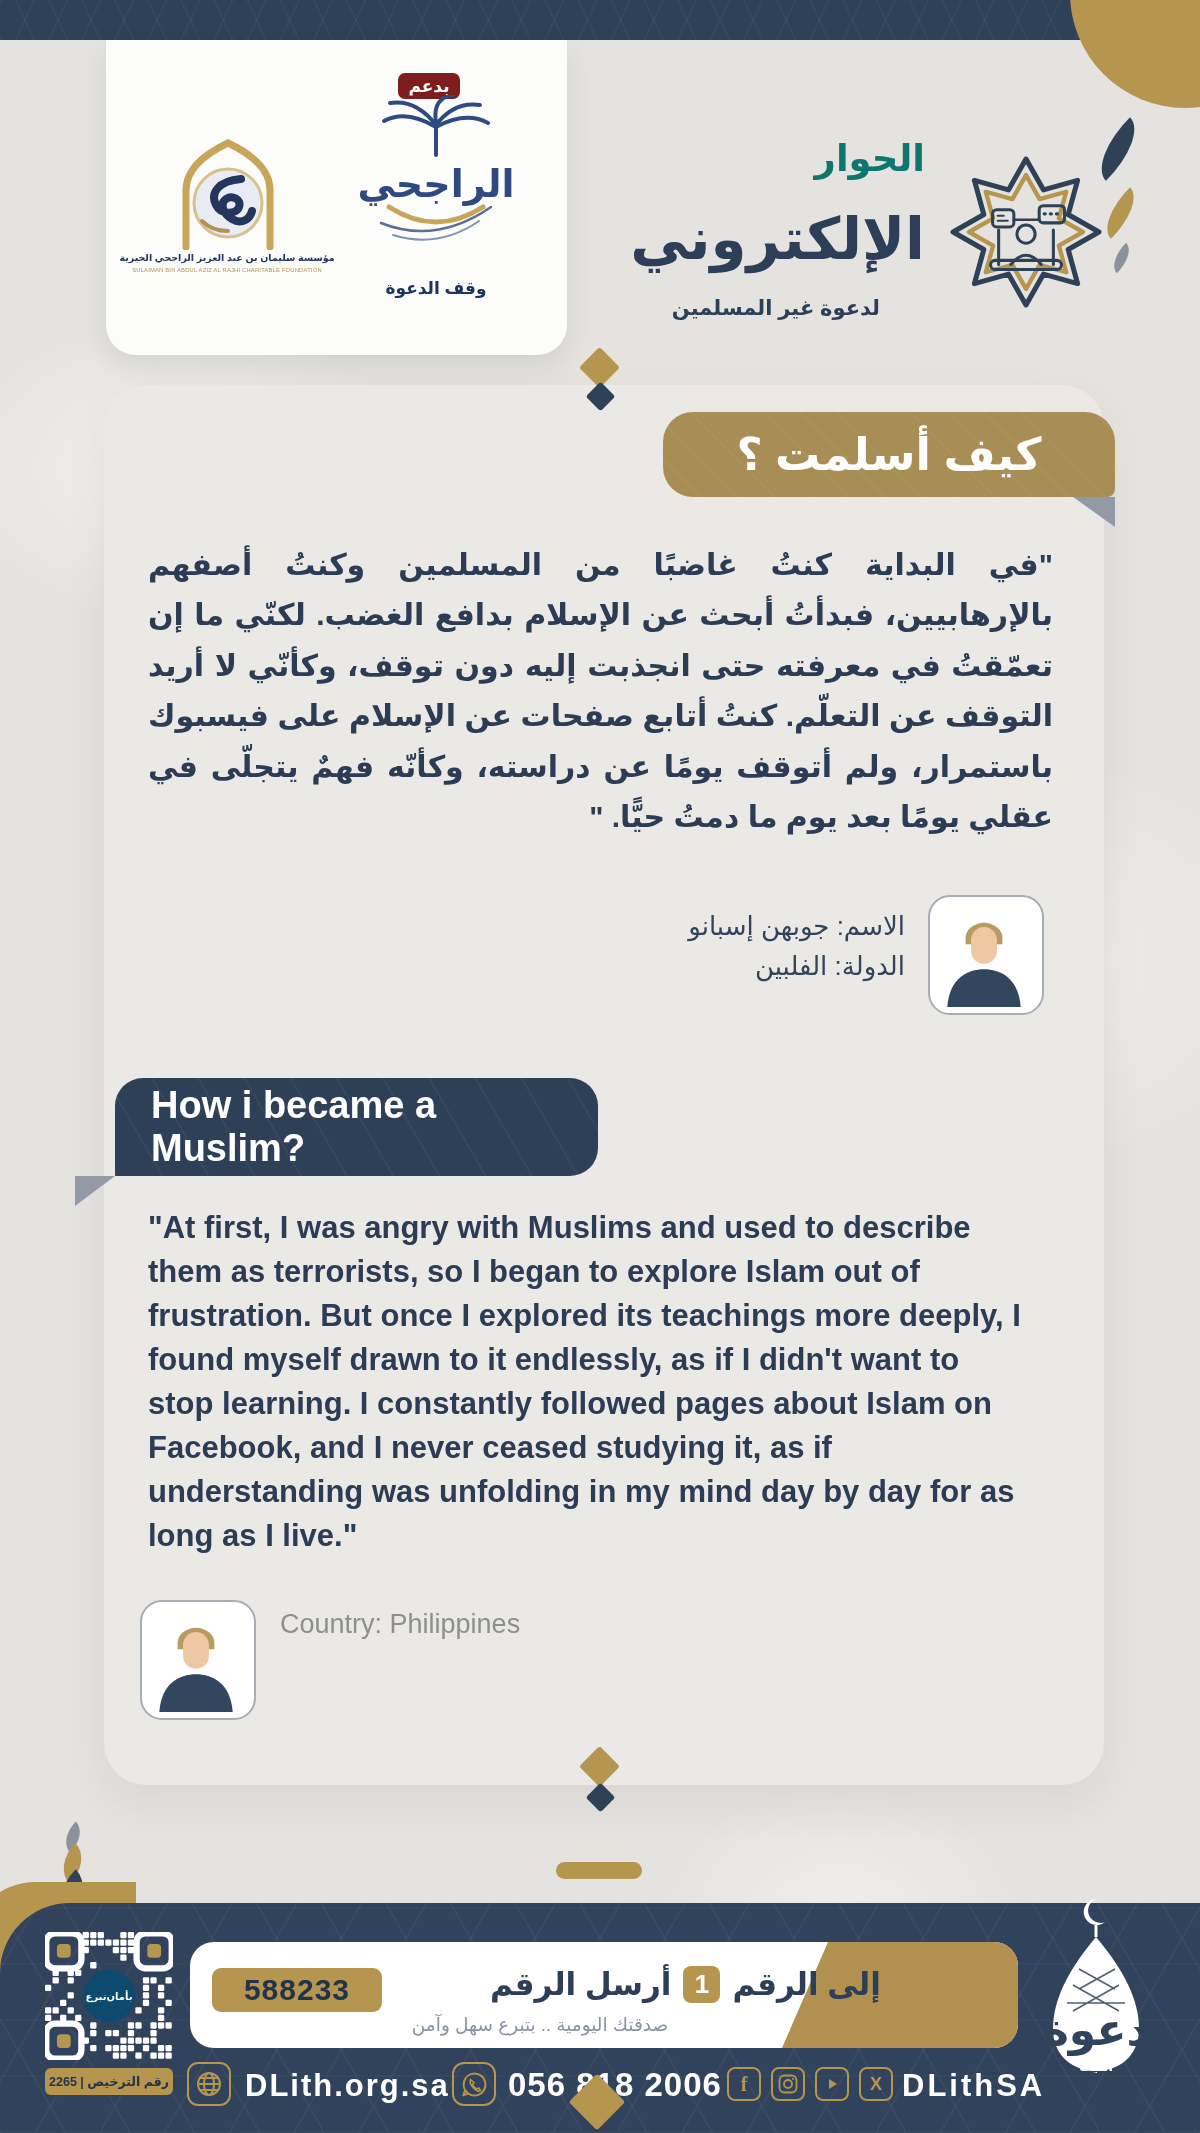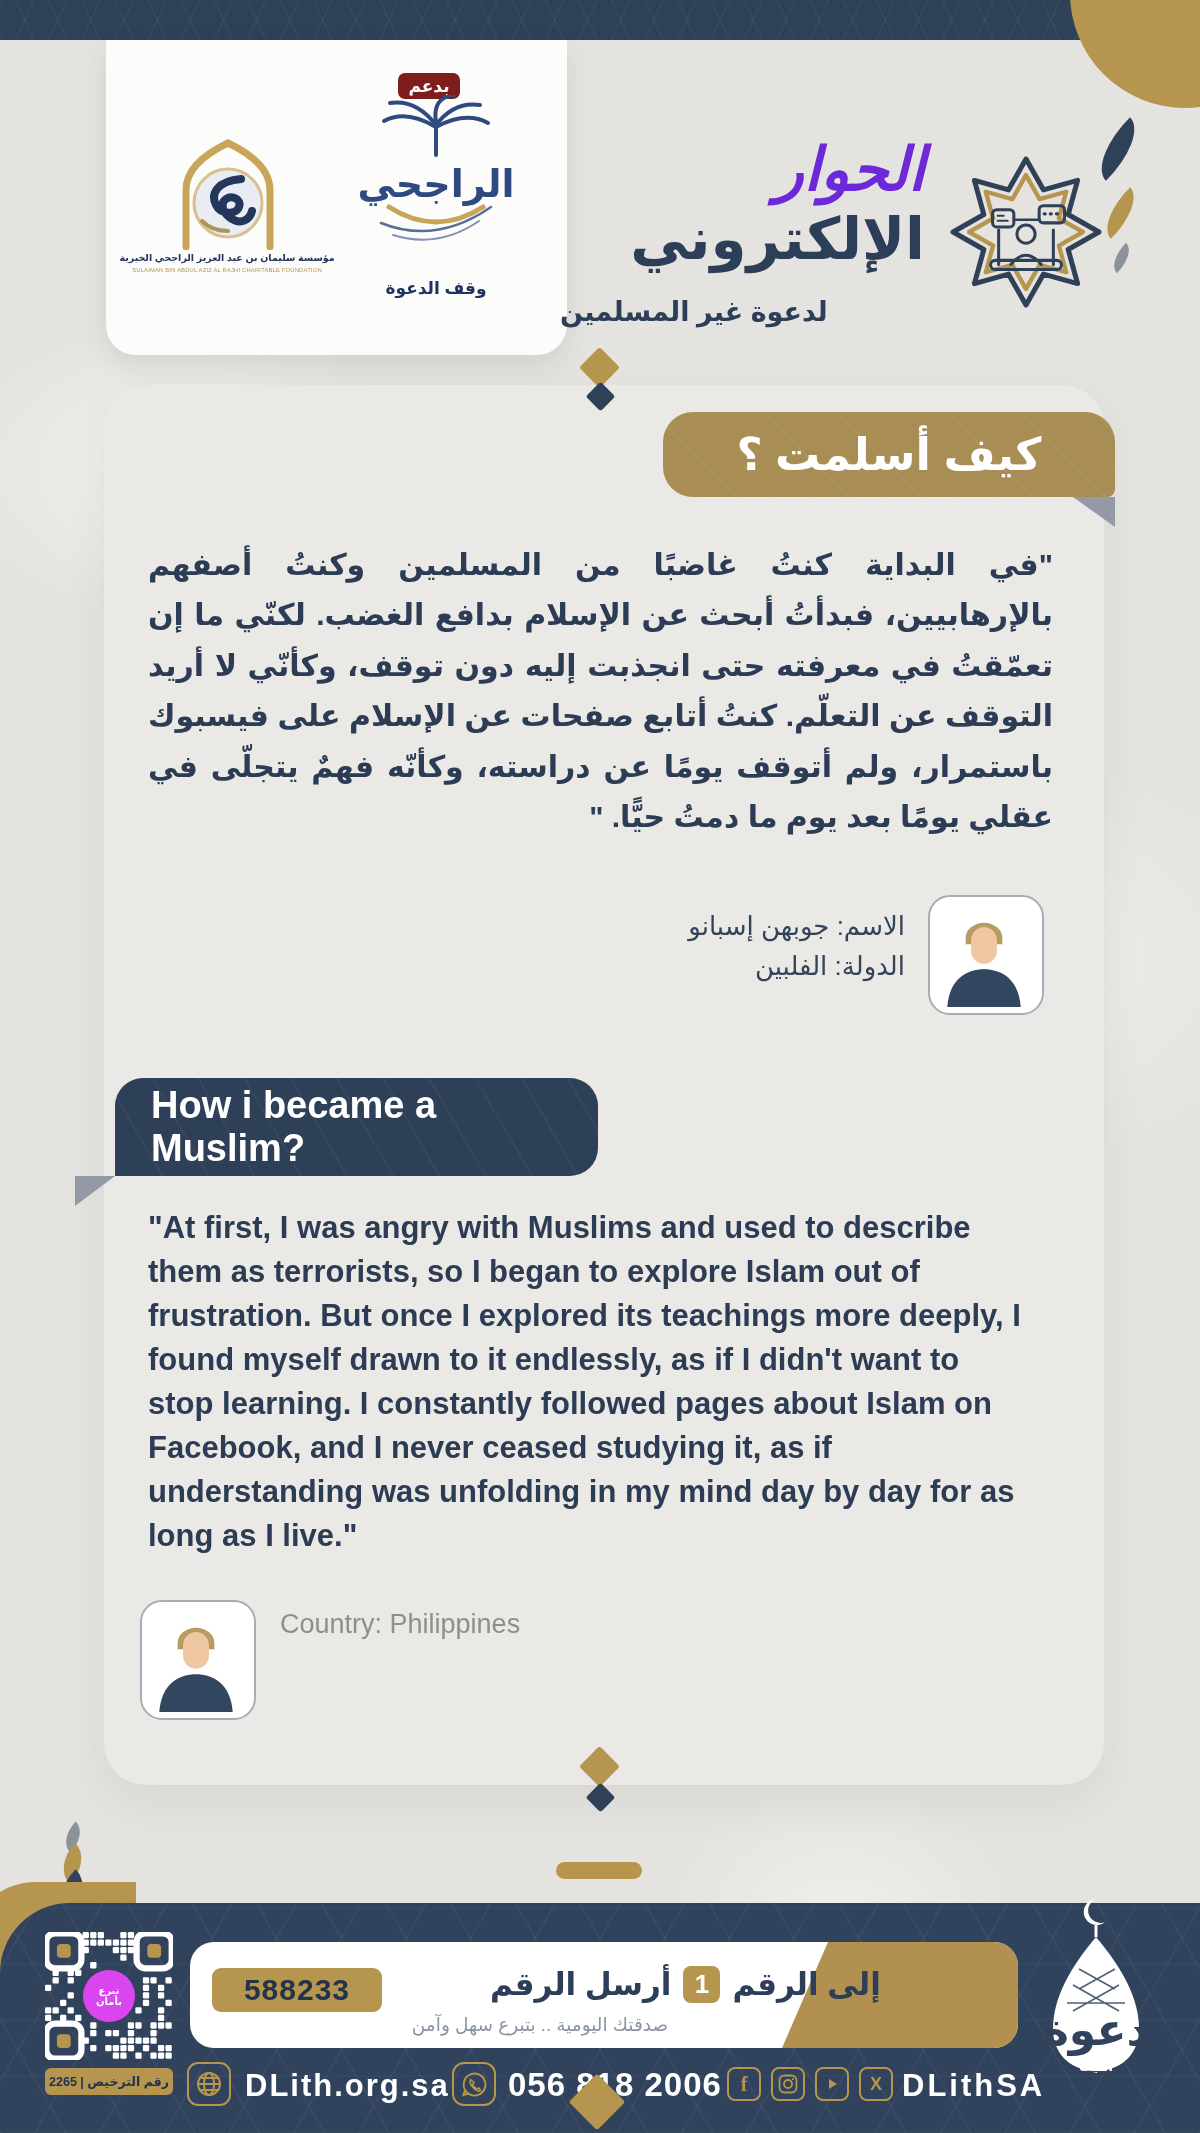--- a/index.html
+++ b/index.html
@@ -23,25 +23,25 @@
   .diamond{transform:rotate(45deg) ;border-radius:3px;}
   
   .logos-card{left:106px;top:40px;width:461px;height:315px;background:#fcfcfb;
       border-radius:0 0 30px 30px;box-shadow:0 12px 26px rgba(60,60,70,.10);}
   .badge-support{left:292px;top:33px;width:62px;height:26px;background:#7f1d1d;border-radius:7px;
       color:#fff;font-size:17px;font-weight:bold;display:flex;align-items:center;justify-content:center;}
   .f-name-ar{left:6px;top:212px;width:230px;text-align:center;font-size:9.5px;font-weight:bold;color:#24365c;}
   .f-name-en{left:2px;top:227px;width:238px;text-align:center;font-size:5.8px;color:#b0935a;letter-spacing:.2px;}
   .waqf-cap{left:230px;top:238px;width:200px;text-align:center;font-size:17px;font-weight:bold;color:#1d3461;}
   
-  .t-gold{left:615px;top:140px;width:310px;text-align:right;font-size:60px;line-height:1;
-      font-weight:bold;color:#6d28d9;letter-spacing:-1px;font-style:italic;}
+  .t-gold{left:615px;top:140px;width:310px;text-align:right;font-size:37px;line-height:1;
+      font-weight:bold;color:#0f766e;letter-spacing:-1px;}
   .t-navy{left:585px;top:210px;width:340px;text-align:right;font-size:58px;line-height:1;
       font-weight:bold;color:#2c3e58;}
-  .t-tag{left:560px;top:296px;width:320px;font-size:27px;font-weight:bold;color:#2c3e58;}
+  .t-tag{left:560px;top:296px;width:320px;text-align:right;font-size:21px;font-weight:bold;color:#2c3e58;}
   
   .content-card{left:104px;top:385px;width:1000px;height:1400px;background:#ebe9e6;
       border-radius:42px;box-shadow:0 18px 40px rgba(80,80,90,.08);}
   .ar-head{left:663px;top:412px;width:452px;height:85px;background:#a88e54;border-radius:30px 30px 8px 30px;
       display:flex;align-items:center;justify-content:center;color:#fff;font-size:45px;font-weight:bold;
       background-image:repeating-linear-gradient(45deg, rgba(255,255,255,.04) 0 2px, transparent 2px 26px);}
   .fold-r{left:1073px;top:497px;width:42px;height:30px;background:#939aa5;
       clip-path:polygon(0 0,100% 0,100% 100%);}
   .fold-l{left:75px;top:1176px;width:40px;height:30px;background:#939aa5;
       clip-path:polygon(0 0,100% 0,0 100%);}
@@ -283,22 +283,22 @@
       <rect x="84" y="96" width="5" height="5" rx="1" fill="#fff"></rect>
       <rect x="90" y="96" width="5" height="5" rx="1" fill="#fff"></rect>
       <rect x="96" y="96" width="5" height="5" rx="1" fill="#fff"></rect>
       <rect x="1" y="1" width="28" height="28" rx="7" fill="none" stroke="#fff" stroke-width="5"></rect>
       <rect x="9.5" y="9.5" width="11" height="11" rx="3" fill="#b6954f"></rect>
       <rect x="73" y="1" width="28" height="28" rx="7" fill="none" stroke="#fff" stroke-width="5"></rect>
       <rect x="81.5" y="9.5" width="11" height="11" rx="3" fill="#b6954f"></rect>
       <rect x="1" y="73" width="28" height="28" rx="7" fill="none" stroke="#fff" stroke-width="5"></rect>
       <rect x="9.5" y="81.5" width="11" height="11" rx="3" fill="#b6954f"></rect>
     </svg>
-  <div class="abs" style="left:38px;top:38px;width:52px;height:52px;border-radius:50%;background:#d946ef;
-       display:flex;flex-direction:column;align-items:center;justify-content:center;color:#fff;font-size:10px;font-weight:bold;line-height:11px;">
+  <div class="abs" style="left:38px;top:38px;width:52px;height:52px;border-radius:50%;background:#0c4a6e;
+       display:flex;flex-direction:row;align-items:center;justify-content:center;color:#fff;font-size:10px;font-weight:bold;line-height:11px;">
     <span>تبرع</span>
     <span>بأمان</span>
   </div>
 </div>
 <div class="abs license">
     <span>رقم الترخيص | 2265</span>
   </div>
 
 <div class="abs banner">
   <div class="banner-gold"></div>

